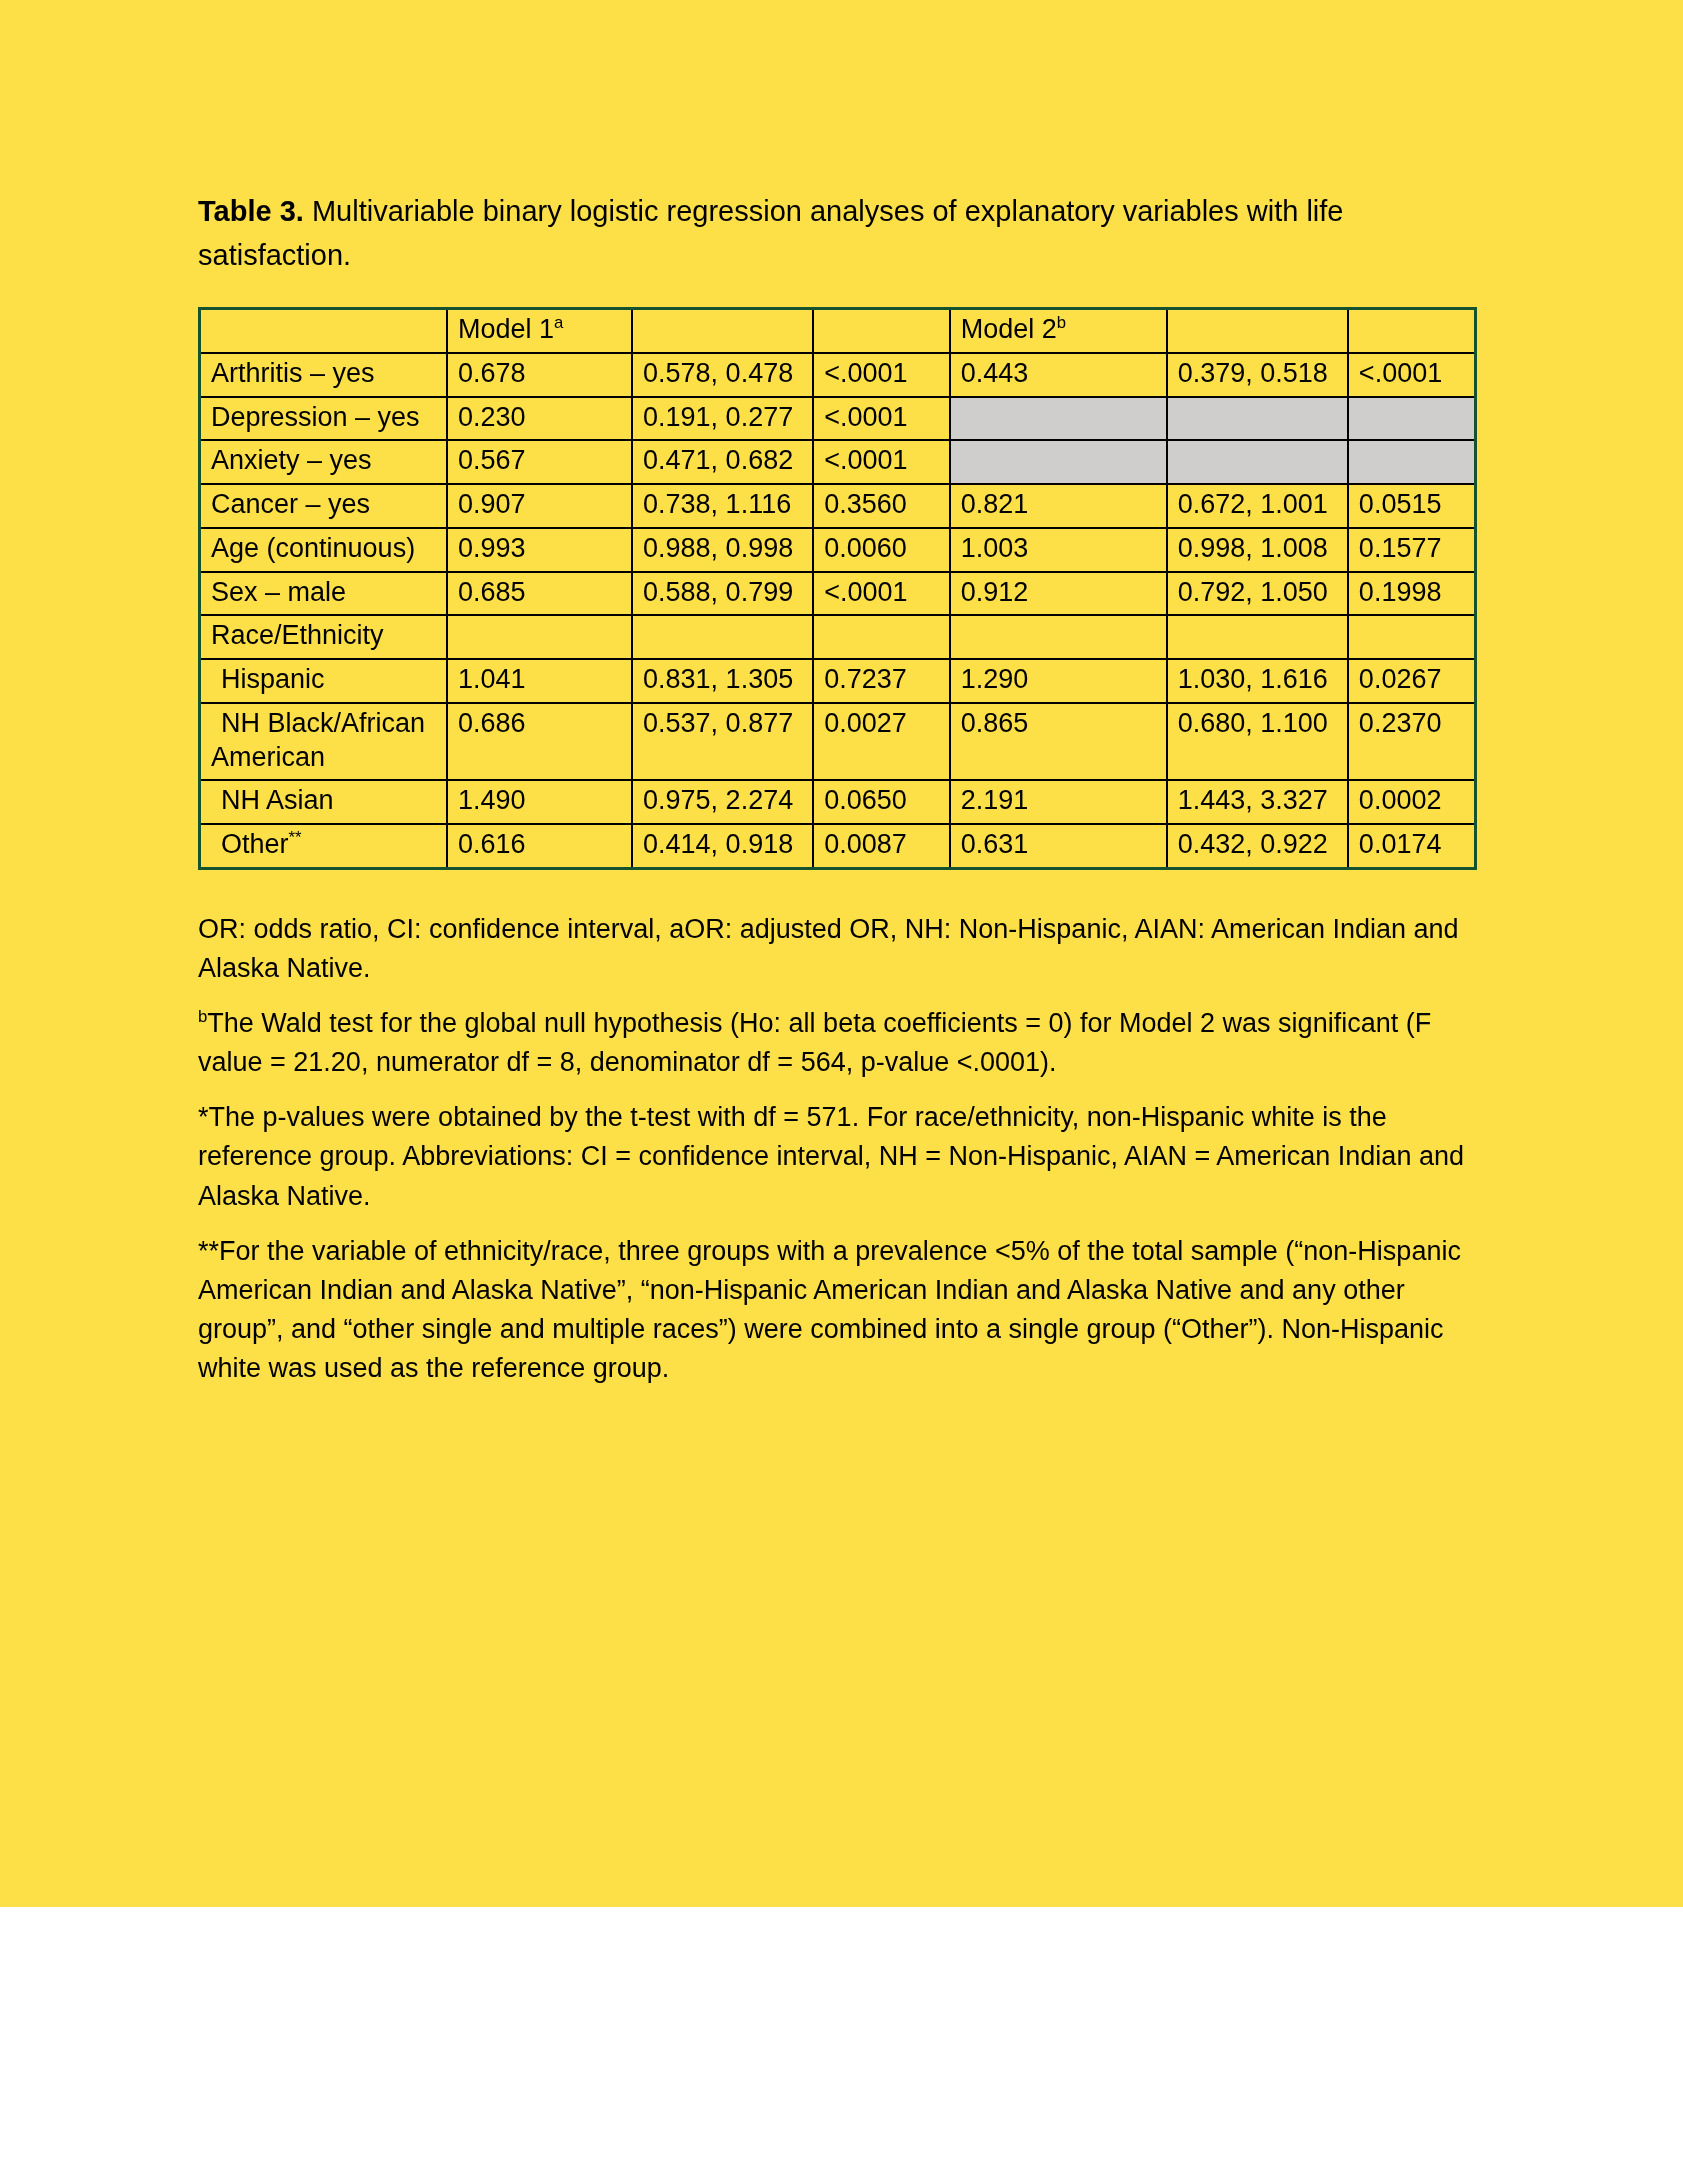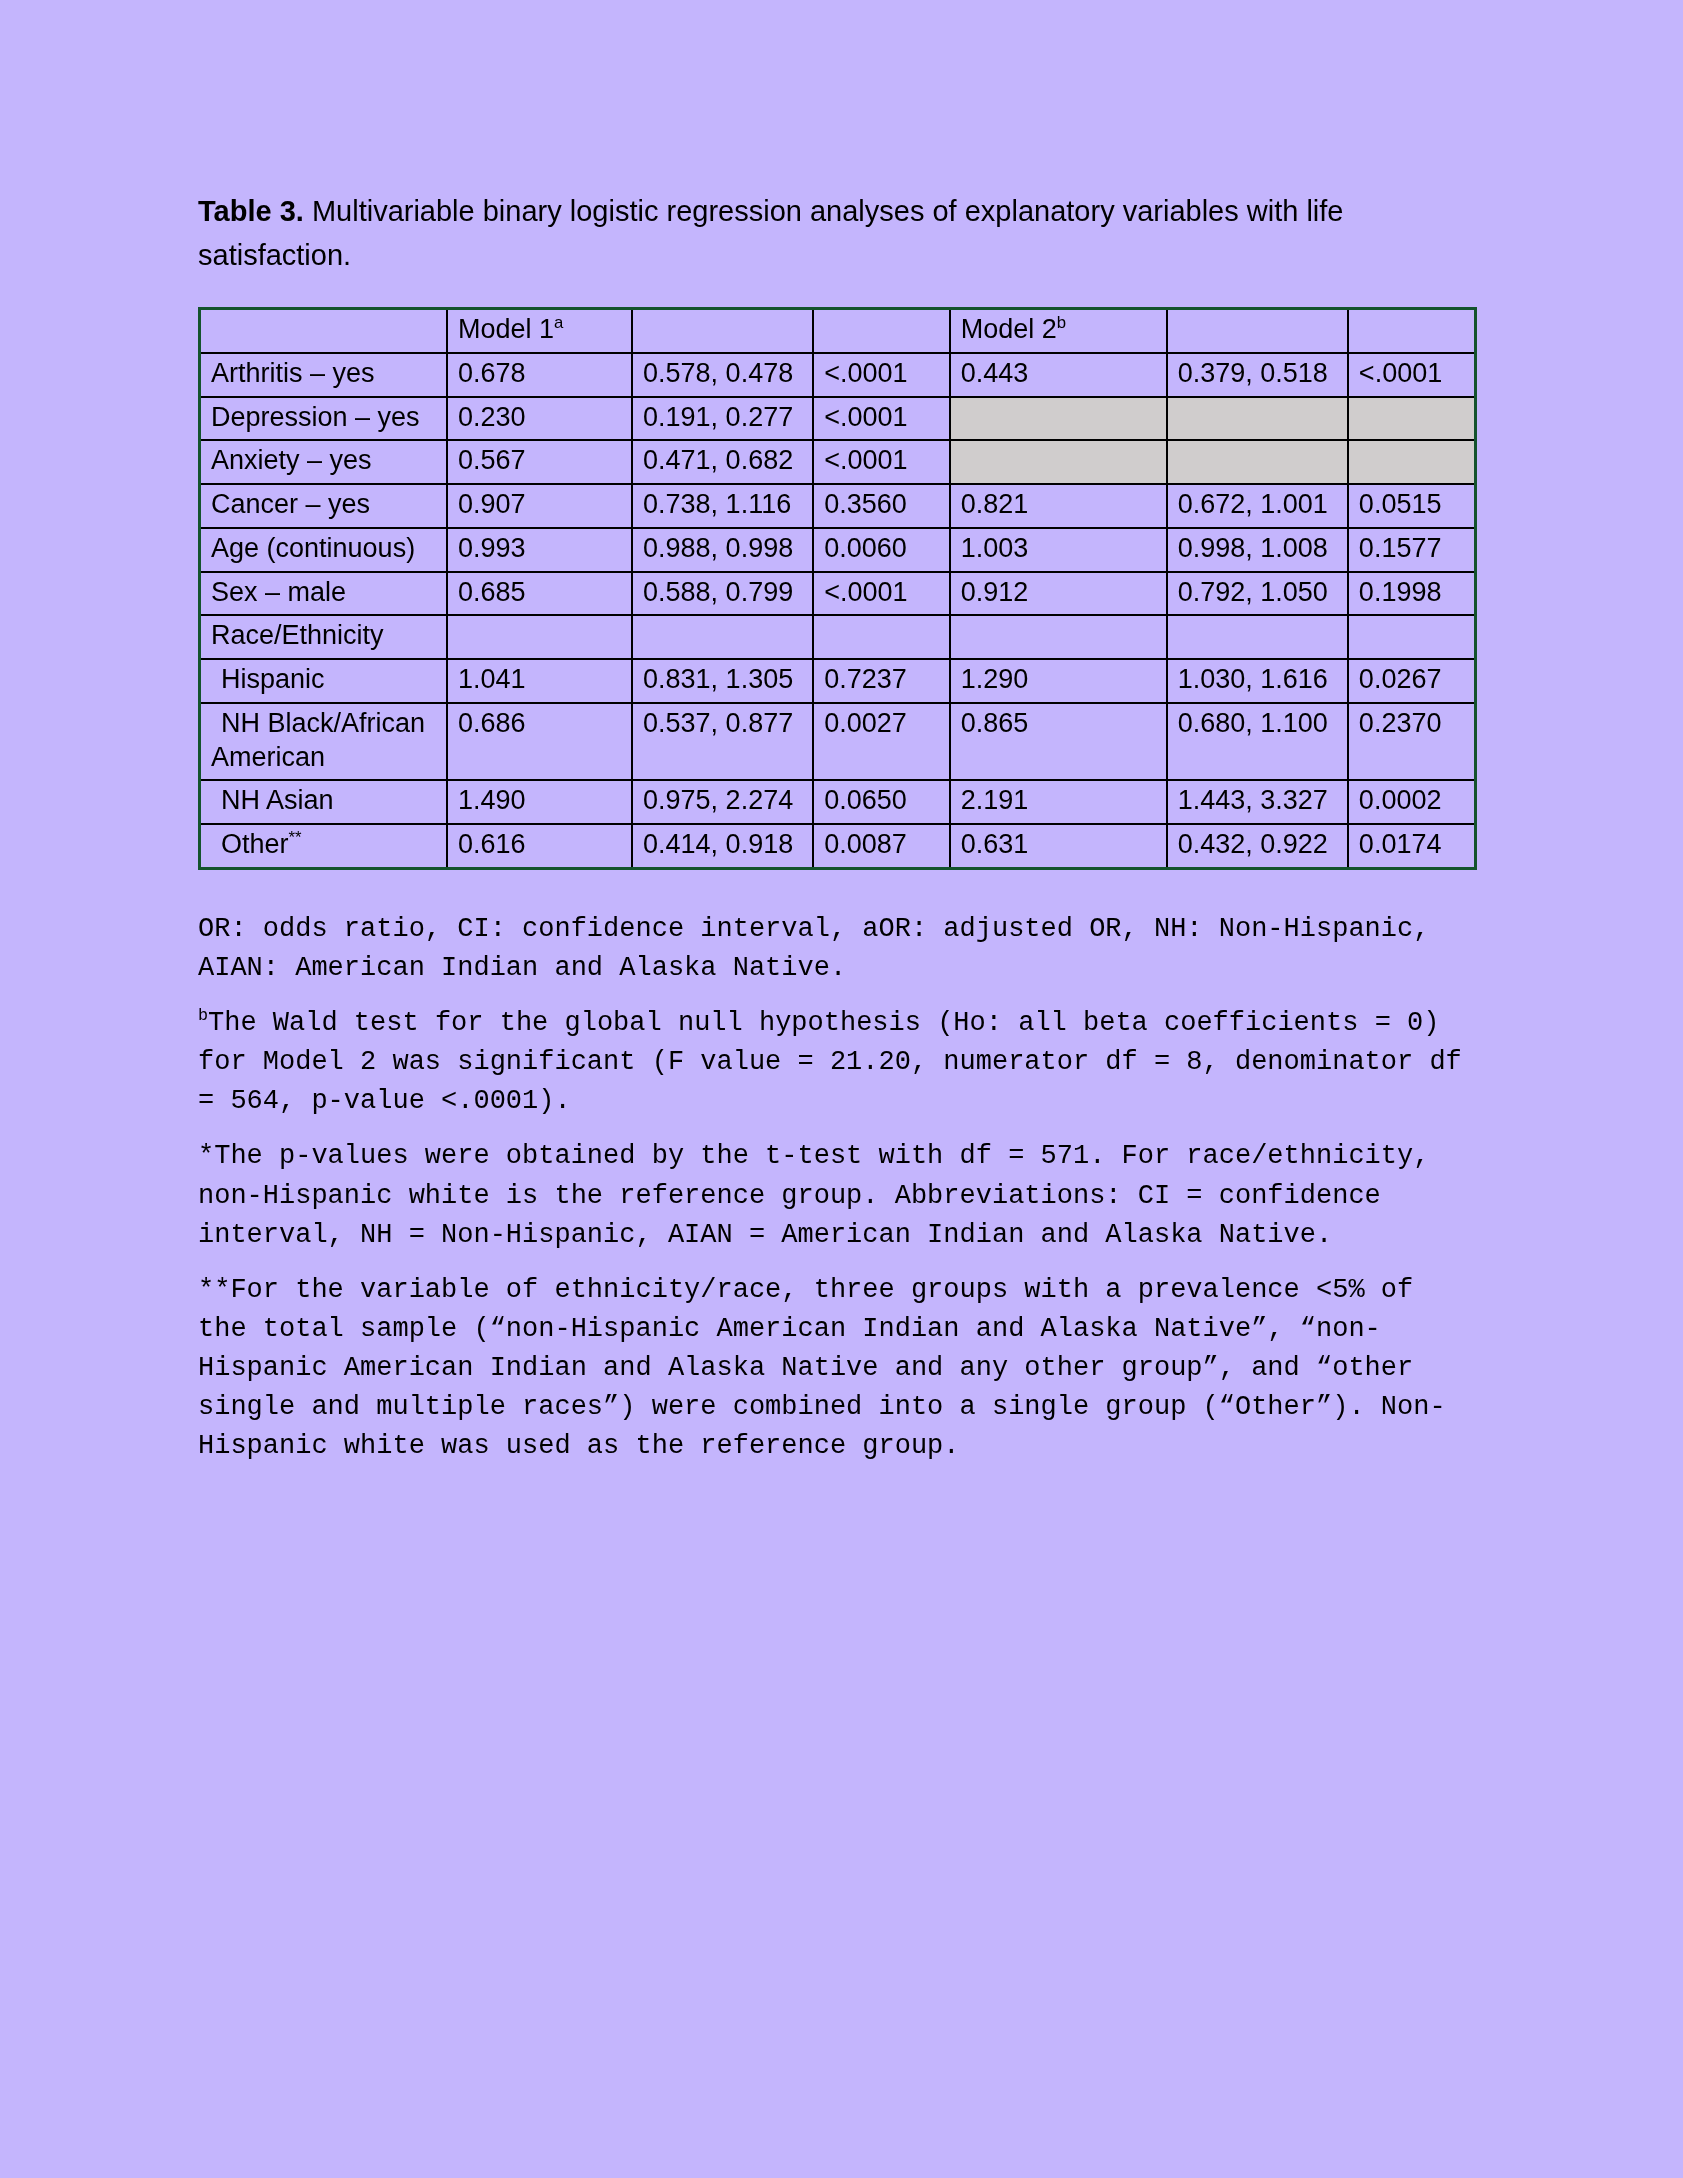--- a/index.html
+++ b/index.html
@@ -1,20 +1,20 @@
 <!DOCTYPE html>
 <html><head>
 <meta charset="utf-8">
 <style>
   html, body { margin: 0; padding: 0; background: #ffffff; }
   .page {
     position: relative;
     width: 1683px;
-    height: 2178px;
-    background: #c4b5fd;
+    height: 1907px;
+    background: #fde047;
     color: #000000;
     font-family: "Liberation Sans", "DejaVu Sans", sans-serif;
     overflow: hidden;
   }
   .content {
     position: absolute;
     left: 198px;
     top: 190px;
     width: 1279px;
   }
@@ -41,21 +41,21 @@
     overflow: hidden;
   }
   td.indent { text-indent: 10px; }
   sup { font-size: 0.62em; line-height: 0; }
   .footnotes {
     margin-top: 40px;
     width: 1272px;
     font-size: 27px;
     line-height: 1.45;
   }
-  .footnote { margin: 0 0 16px 0; font-family: Liberation Mono, monospace; }
+  .footnote { margin: 0 0 16px 0; }
 </style>
 </head>
 <body>
 
 <div class="page">
   <div class="content">
 
     <p class="caption"><span class="bold">Table 3.</span><span> Multivariable binary logistic regression analyses of explanatory variables with life satisfaction.</span></p>
 
     <table class="reg">

